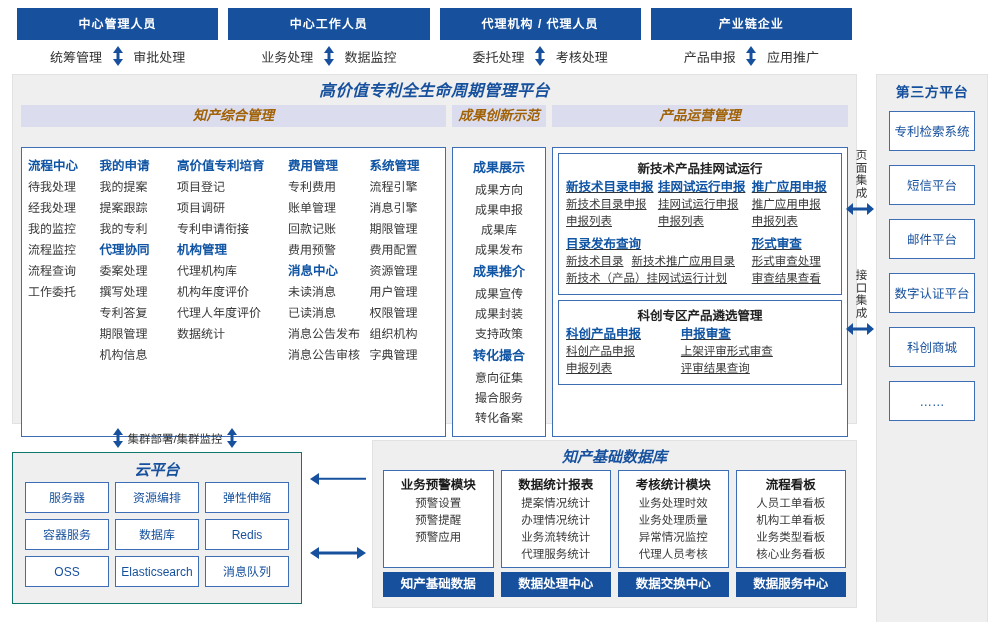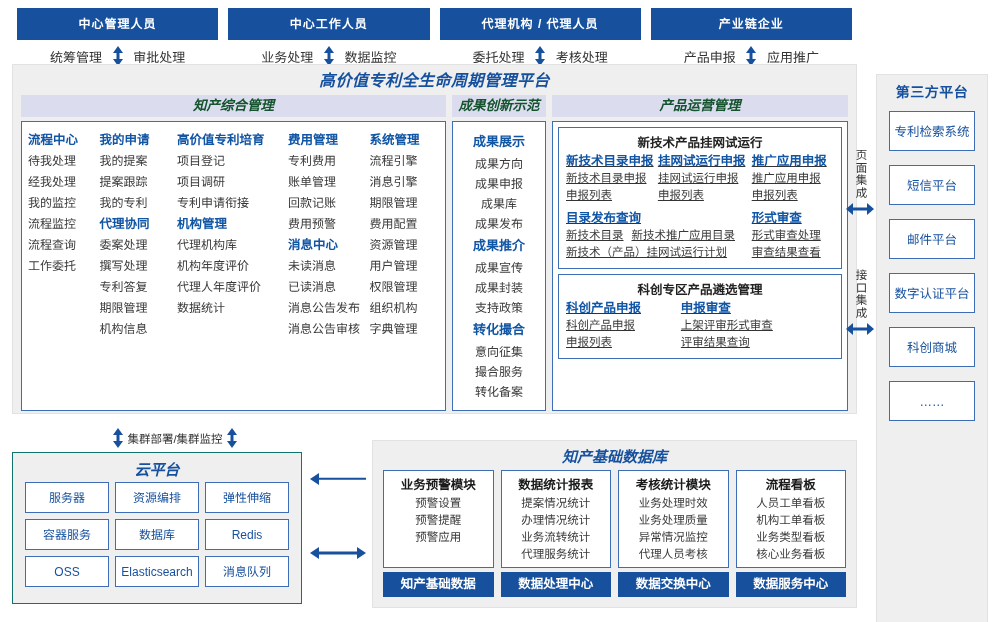--- a/index.html
+++ b/index.html
@@ -29,32 +29,32 @@
   .vbiarrow::before,.vbiarrow::after{
     content:"";position:absolute;left:50%;transform:translateX(-50%);
     border-left:5.5px solid transparent;border-right:5.5px solid transparent;
   }
   .vbiarrow::before{top:0;border-bottom:7px solid #17519E;}
   .vbiarrow::after{bottom:0;border-top:7px solid #17519E;}
   .vbiarrow i{position:absolute;left:50%;top:4px;transform:translateX(-50%);width:3px;height:12px;background:#17519E;display:block;}
 
   
   .platform{
-    position:absolute;left:12px;top:64px;width:845px;height:350px;
+    position:absolute;left:12px;top:74px;width:845px;height:350px;
     background:#EFEFEF;border:1px solid #E2E2E2;box-sizing:border-box;
   }
   .platform-title{
     text-align:center;font-size:16px;font-weight:bold;font-style:italic;
     color:#17519E;line-height:28px;padding-top:2px;letter-spacing:.5px;
   }
   .platform-body{display:flex;padding:0 8px 8px 8px;gap:6px;box-sizing:border-box;}
   .sec{display:flex;flex-direction:column;}
   .sec-head{
-    background:#DBDDEE;color:#14532d;font-style:italic;font-weight:bold;
-    font-size:13.5px;text-align:center;line-height:22px;height:22px;margin-bottom:4px;
+    background:#DBDDEE;color:#a16207;font-style:italic;font-weight:bold;
+    font-size:13.5px;text-align:center;line-height:22px;height:22px;margin-bottom:20px;
   }
   .sec-body{
     border:1.5px solid #3C6DB5;background:#fff;flex:1;box-sizing:border-box;
     padding:8px 6px;
   }
   .sec-zc{width:425px;}
   .sec-cg{width:102px;}
   .sec-cp{width:296px;}
 
   

